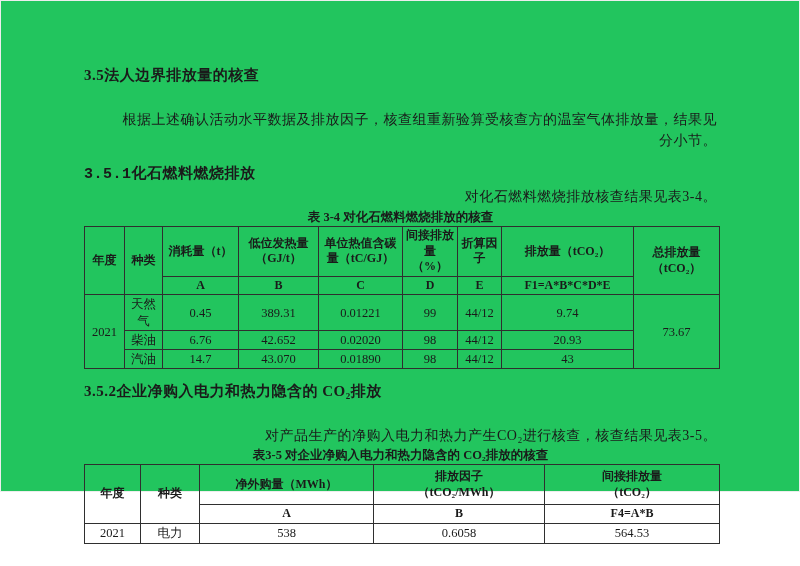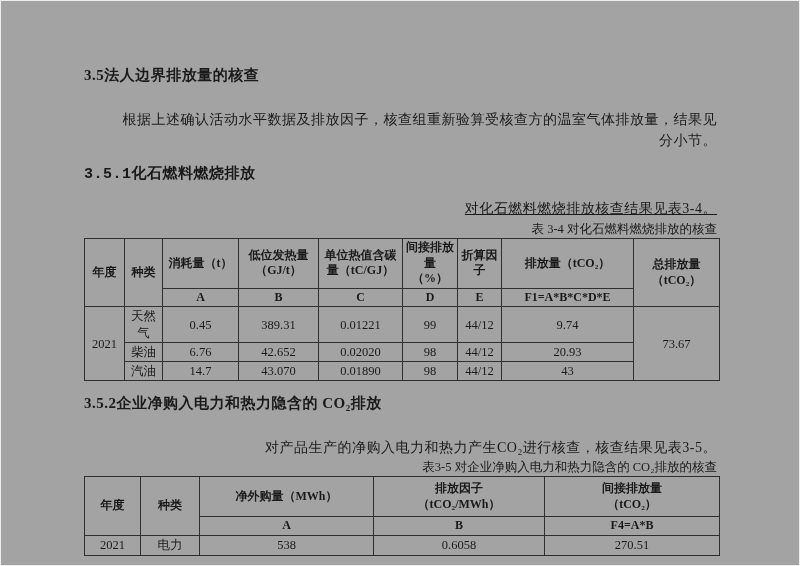--- a/index.html
+++ b/index.html
@@ -4,50 +4,50 @@
 <style>
   * { margin: 0; padding: 0; box-sizing: border-box; }
   html, body { background: #fff; }
   body {
     width: 800px; height: 566px;
     font-family: "Liberation Serif", "DejaVu Serif", serif;
     color: #1a1a1a;
     overflow: hidden;
   }
   .page {
-    width: 800px; height: 566px;
-    background: #a3a3a3;
+    width: 800px; height: 492px;
+    background: #22c55e;
     border: 1px solid #ededed;
     padding: 64px 82px 0 83px;
     position: relative;
   }
   .h-major {
     font-size: 15px;
     font-weight: bold;
     line-height: 20px;
     letter-spacing: 0.5px;
   }
   .body-para {
     font-size: 14px;
     line-height: 21px;
     text-indent: 2em;
     letter-spacing: 0.5px;
     text-align: right;
   }
   .p35  { margin-top: 24px; }
   .h351 { margin-top: 14px; font-family: Liberation Mono, monospace; }
-  .p351 { margin-top: 13px; text-decoration: underline; }
+  .p351 { margin-top: 1px; }
   .cap1 { margin-top: 2px; }
   .h352 { margin-top: 12px; }
   .p352 { margin-top: 24px; font-family: Liberation Serif, serif; }
   .cap2 { margin-top: 1px; }
   .tbl-caption {
     font-size: 12.5px;
-    font-weight: normal;
-    text-align: right;
+    font-weight: bold;
+    text-align: center;
     line-height: 16px;
   }
   table {
     width: 100%;
     border-collapse: collapse;
     table-layout: fixed;
     margin-top: 1px;
   }
   th, td {
     border: 1px solid #2f2f2f;
@@ -181,20 +181,20 @@
       <tr class="h2">
         <th>A</th>
         <th>B</th>
         <th>F4=A*B</th>
       </tr>
       <tr class="data">
         <td>2021</td>
         <td>电力</td>
         <td>538</td>
         <td>0.6058</td>
-        <td>270.51</td>
+        <td>564.53</td>
       </tr>
     </tbody>
   </table>
 
   <div class="page-number">19</div>
 
 </div>
 
 </body></html>

